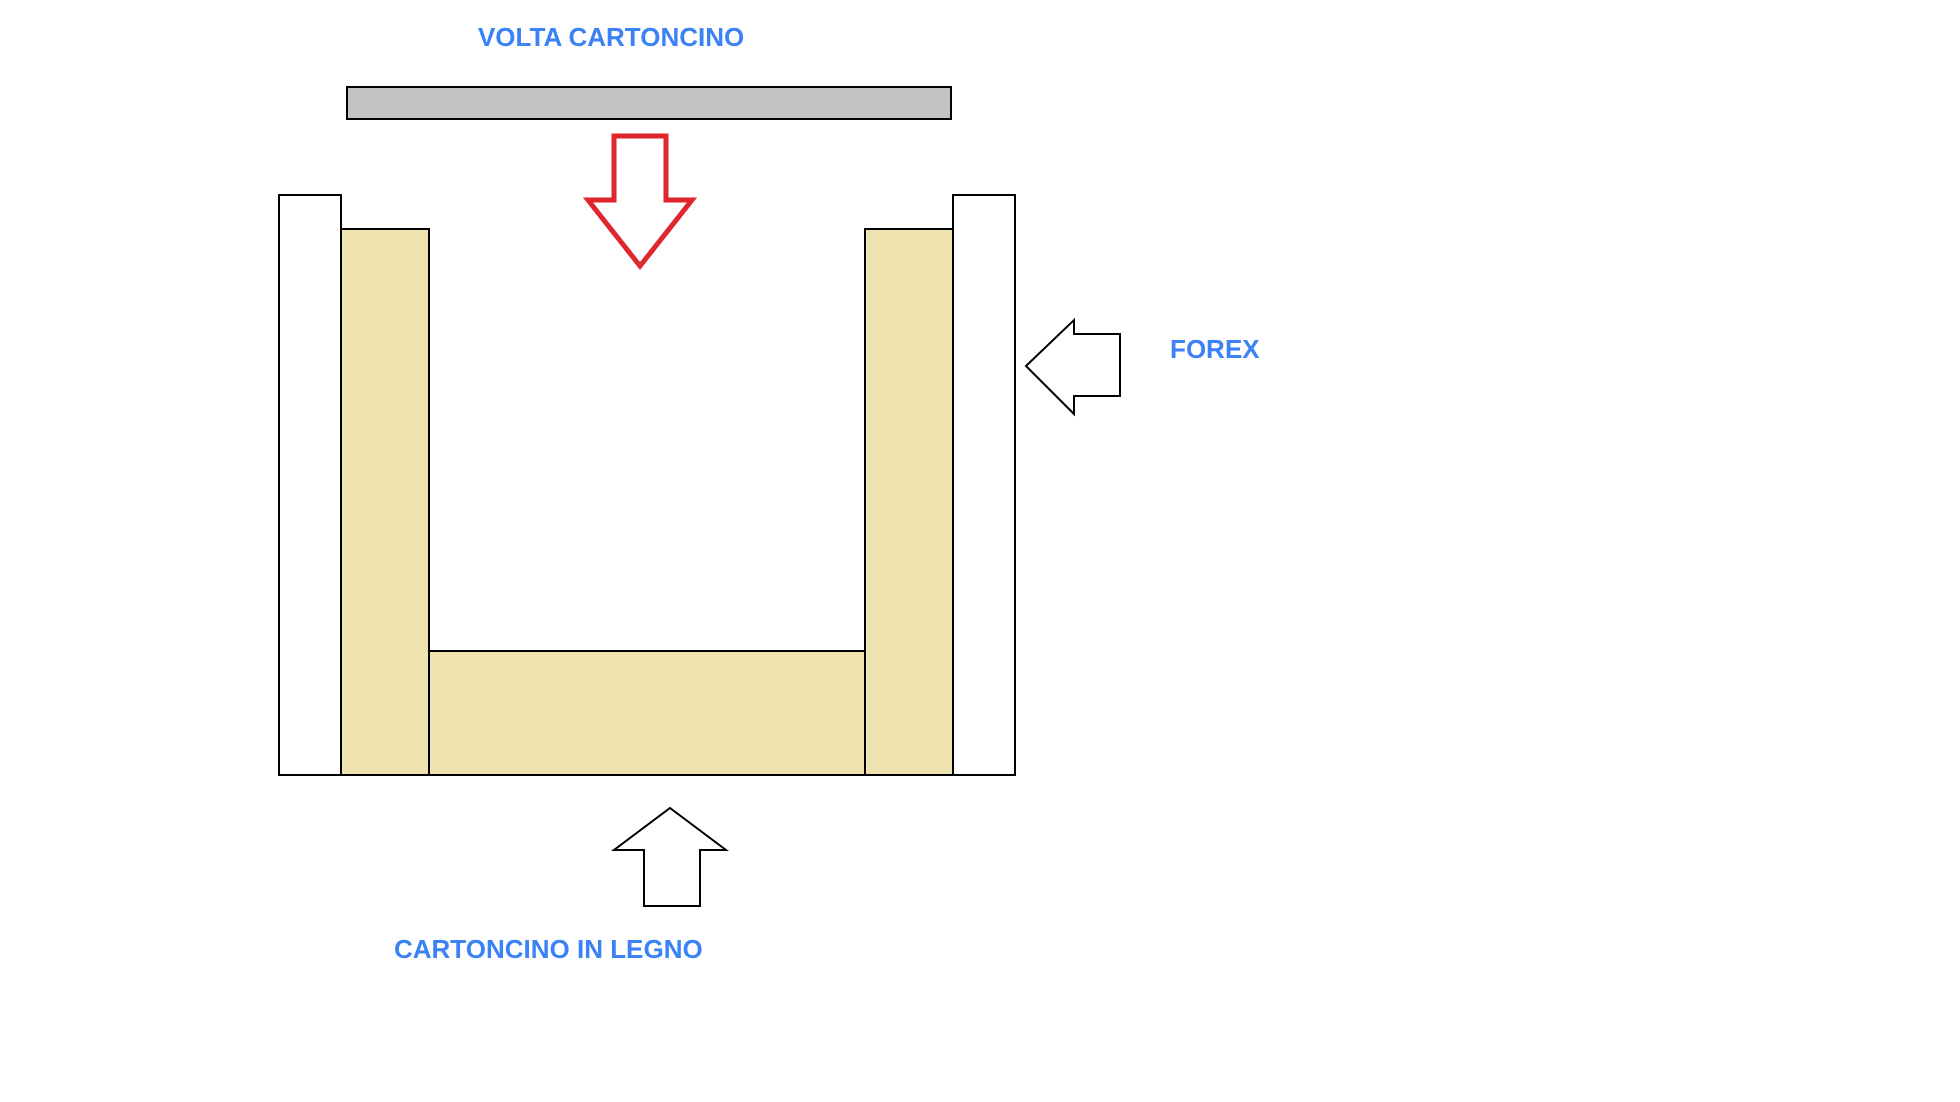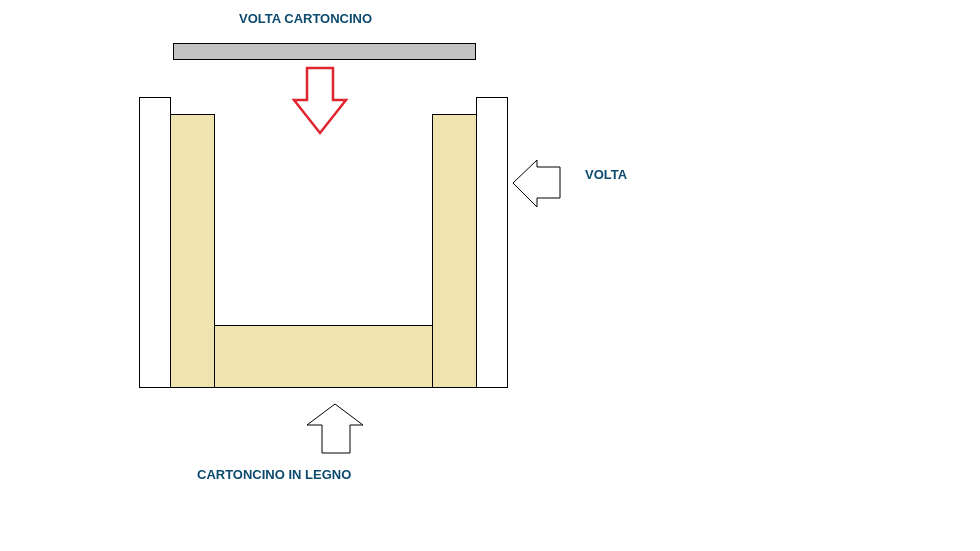--- a/index.html
+++ b/index.html
@@ -2,21 +2,21 @@
 <html><head>
   <meta charset="utf-8">
   <style>
     html, body { margin: 0; padding: 0; background: #ffffff; }
     body { width: 980px; height: 551px; position: relative; overflow: hidden; }
     .label {
       position: absolute;
       font-family: "Liberation Sans", sans-serif;
       font-weight: bold;
       font-size: 13px;
-      color: #0c4a6e;
+      color: #3b82f6;
       white-space: nowrap;
       letter-spacing: 0px;
     }
     svg.diagram { position: absolute; left: 0; top: 0; }
   </style>
 </head>
 <body>
 
 <svg class="diagram" width="980" height="551" viewBox="0 0 980 551" xmlns="http://www.w3.org/2000/svg">
 
@@ -33,14 +33,14 @@
   <rect x="432.5" y="114.5" width="44" height="273" fill="#efe4b0" stroke="#000" stroke-width="1"></rect>
 
   <rect x="214.5" y="325.5" width="218" height="62" fill="#efe4b0" stroke="#000" stroke-width="1"></rect>
 
   <polygon points="513,183 537,160 537,167 560,167 560,198 537,198 537,207" fill="#ffffff" stroke="#000" stroke-width="1"></polygon>
 
   <polygon points="335,404 363,425 350,425 350,453 322,453 322,425 307,425" fill="#ffffff" stroke="#000" stroke-width="1"></polygon>
 </svg>
 
 <div class="label" style="left:239px; top:11px;">VOLTA CARTONCINO</div>
-<div class="label" style="left:585px; top:167px;">VOLTA</div>
+<div class="label" style="left:585px; top:167px;">FOREX</div>
 <div class="label" style="left:197px; top:467px;">CARTONCINO IN LEGNO</div>
 
 </body></html>

